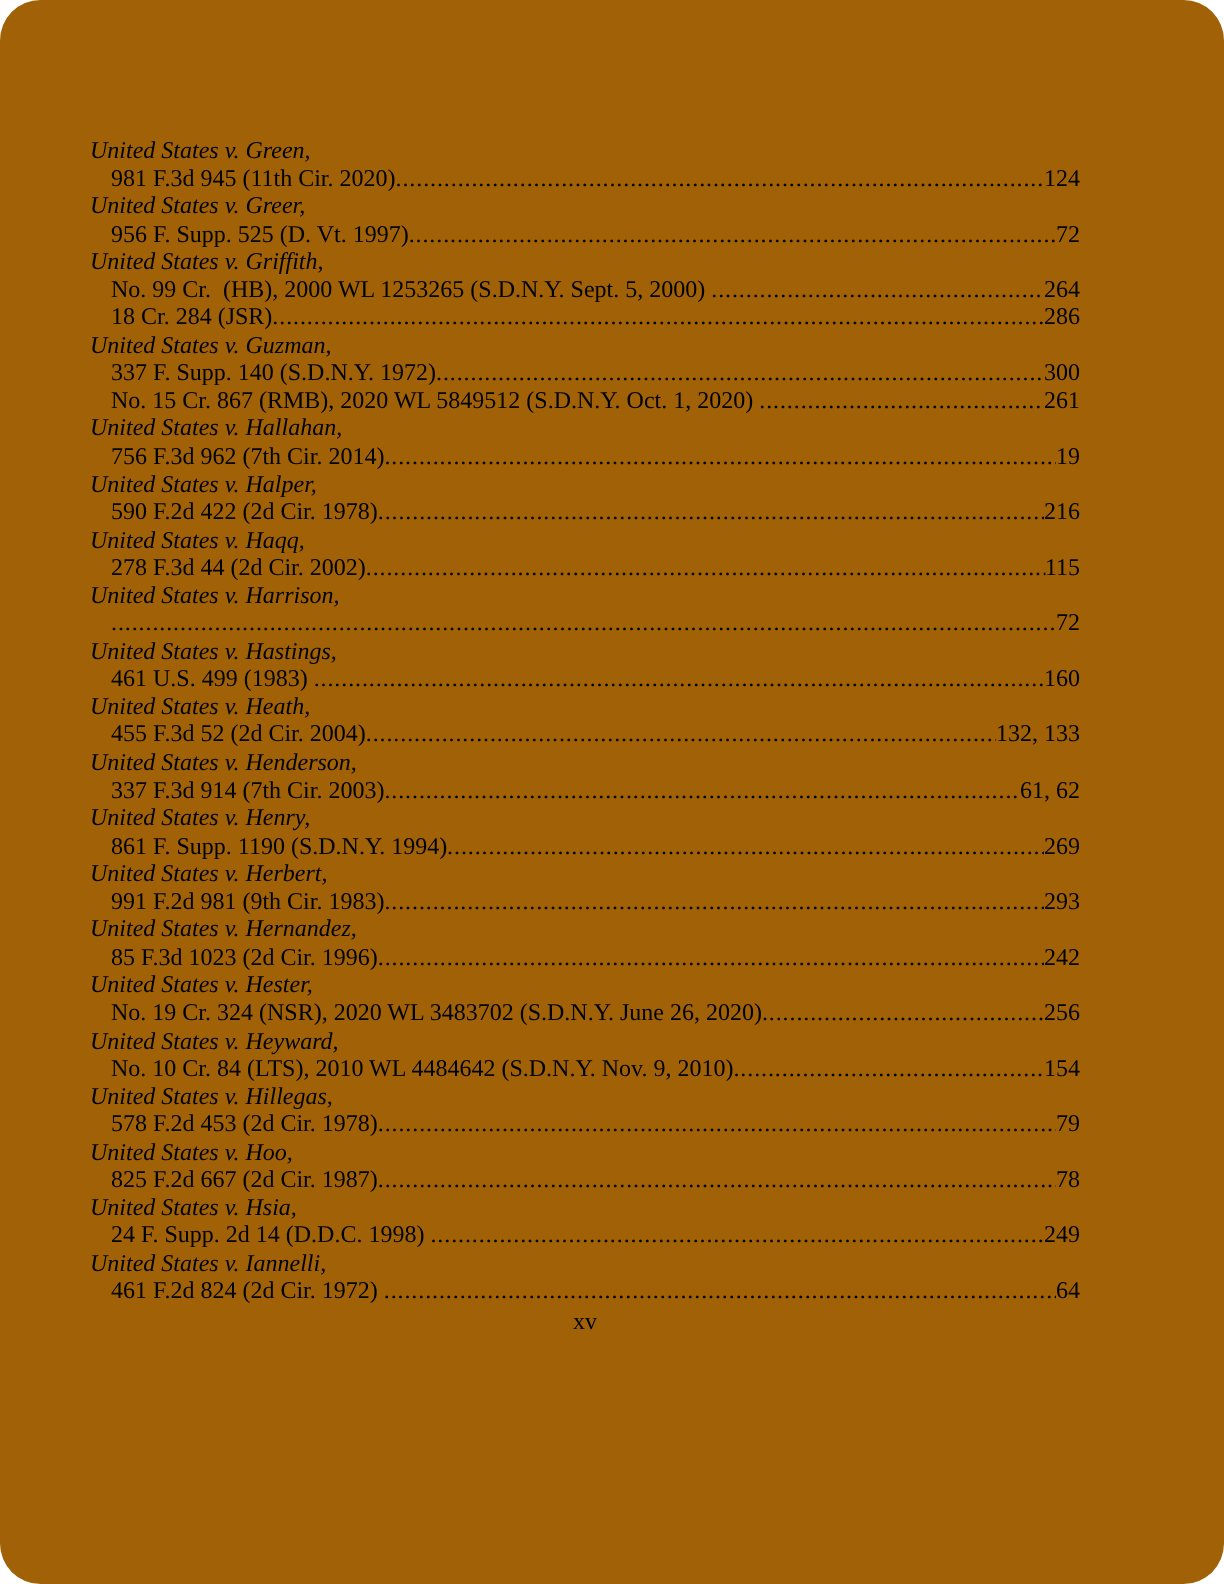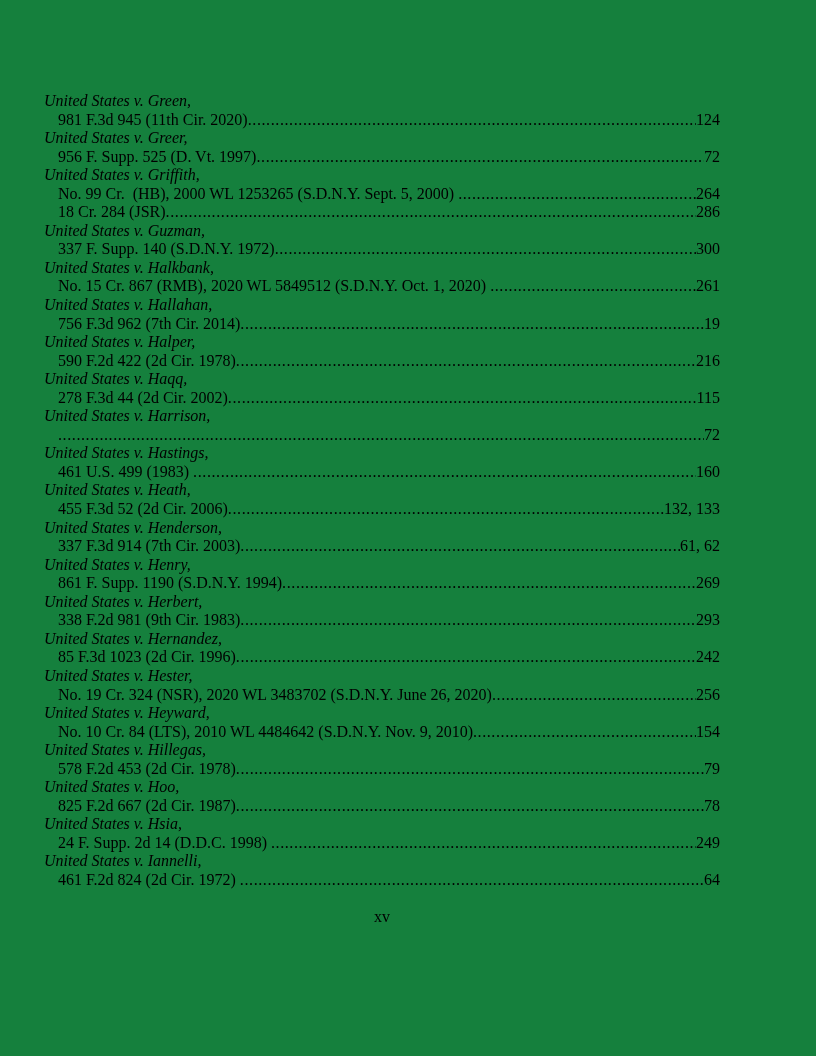--- a/index.html
+++ b/index.html
@@ -12,22 +12,23 @@
     height: 1056px;
     overflow: hidden;
     font-family: "Liberation Serif", "DejaVu Serif", serif;
     font-size: 16px;
     color: #000000;
   }
   .page {
     box-sizing: border-box;
     width: 816px;
     height: 1056px;
-    padding: 92px 96px 0 44px;
-    background: #15803d;
+    padding: 92px 96px 0 60px;
+    background: #a16207;
+    border-radius: 27px;
   }
   .entry-name {
     font-style: italic;
     line-height: 18.55px;
     white-space: pre;
   }
   .cite-row {
     display: flex;
     align-items: baseline;
     line-height: 18.55px;
@@ -45,21 +46,21 @@
     min-width: 0;
   }
   .dot-leader::after {
     content: "........................................................................................................................................................................";
   }
   .page-ref {
     flex: 0 0 auto;
     white-space: pre;
   }
   .footer {
-    margin-top: 18px;
+    margin-top: 2px;
     text-align: center;
     line-height: 18.55px;
   }
 </style>
 </head>
 <body>
 
 <div class="page">
   <div id="case-list">
     <div class="entry">
@@ -100,21 +101,20 @@
     <div class="entry">
       <div class="entry-name">United States v. Guzman,</div>
       <div class="cite-row">
         <span class="cite-text">337 F. Supp. 140 (S.D.N.Y. 1972)</span>
         <span class="dot-leader"></span>
         <span class="page-ref">300</span>
       </div>
     </div>
 
     <div class="entry">
-      <div class="entry-name">United States v. Halkbank,</div>
       <div class="cite-row">
         <span class="cite-text">No. 15 Cr. 867 (RMB), 2020 WL 5849512 (S.D.N.Y. Oct. 1, 2020) </span>
         <span class="dot-leader"></span>
         <span class="page-ref">261</span>
       </div>
     </div>
 
     <div class="entry">
       <div class="entry-name">United States v. Hallahan,</div>
       <div class="cite-row">
@@ -155,21 +155,21 @@
       <div class="cite-row">
         <span class="cite-text">461 U.S. 499 (1983) </span>
         <span class="dot-leader"></span>
         <span class="page-ref">160</span>
       </div>
     </div>
 
     <div class="entry">
       <div class="entry-name">United States v. Heath,</div>
       <div class="cite-row">
-        <span class="cite-text">455 F.3d 52 (2d Cir. 2006)</span>
+        <span class="cite-text">455 F.3d 52 (2d Cir. 2004)</span>
         <span class="dot-leader"></span>
         <span class="page-ref">132, 133</span>
       </div>
     </div>
 
     <div class="entry">
       <div class="entry-name">United States v. Henderson,</div>
       <div class="cite-row">
         <span class="cite-text">337 F.3d 914 (7th Cir. 2003)</span>
         <span class="dot-leader"></span>
@@ -182,21 +182,21 @@
       <div class="cite-row">
         <span class="cite-text">861 F. Supp. 1190 (S.D.N.Y. 1994)</span>
         <span class="dot-leader"></span>
         <span class="page-ref">269</span>
       </div>
     </div>
 
     <div class="entry">
       <div class="entry-name">United States v. Herbert,</div>
       <div class="cite-row">
-        <span class="cite-text">338 F.2d 981 (9th Cir. 1983)</span>
+        <span class="cite-text">991 F.2d 981 (9th Cir. 1983)</span>
         <span class="dot-leader"></span>
         <span class="page-ref">293</span>
       </div>
     </div>
 
     <div class="entry">
       <div class="entry-name">United States v. Hernandez,</div>
       <div class="cite-row">
         <span class="cite-text">85 F.3d 1023 (2d Cir. 1996)</span>
         <span class="dot-leader"></span>

